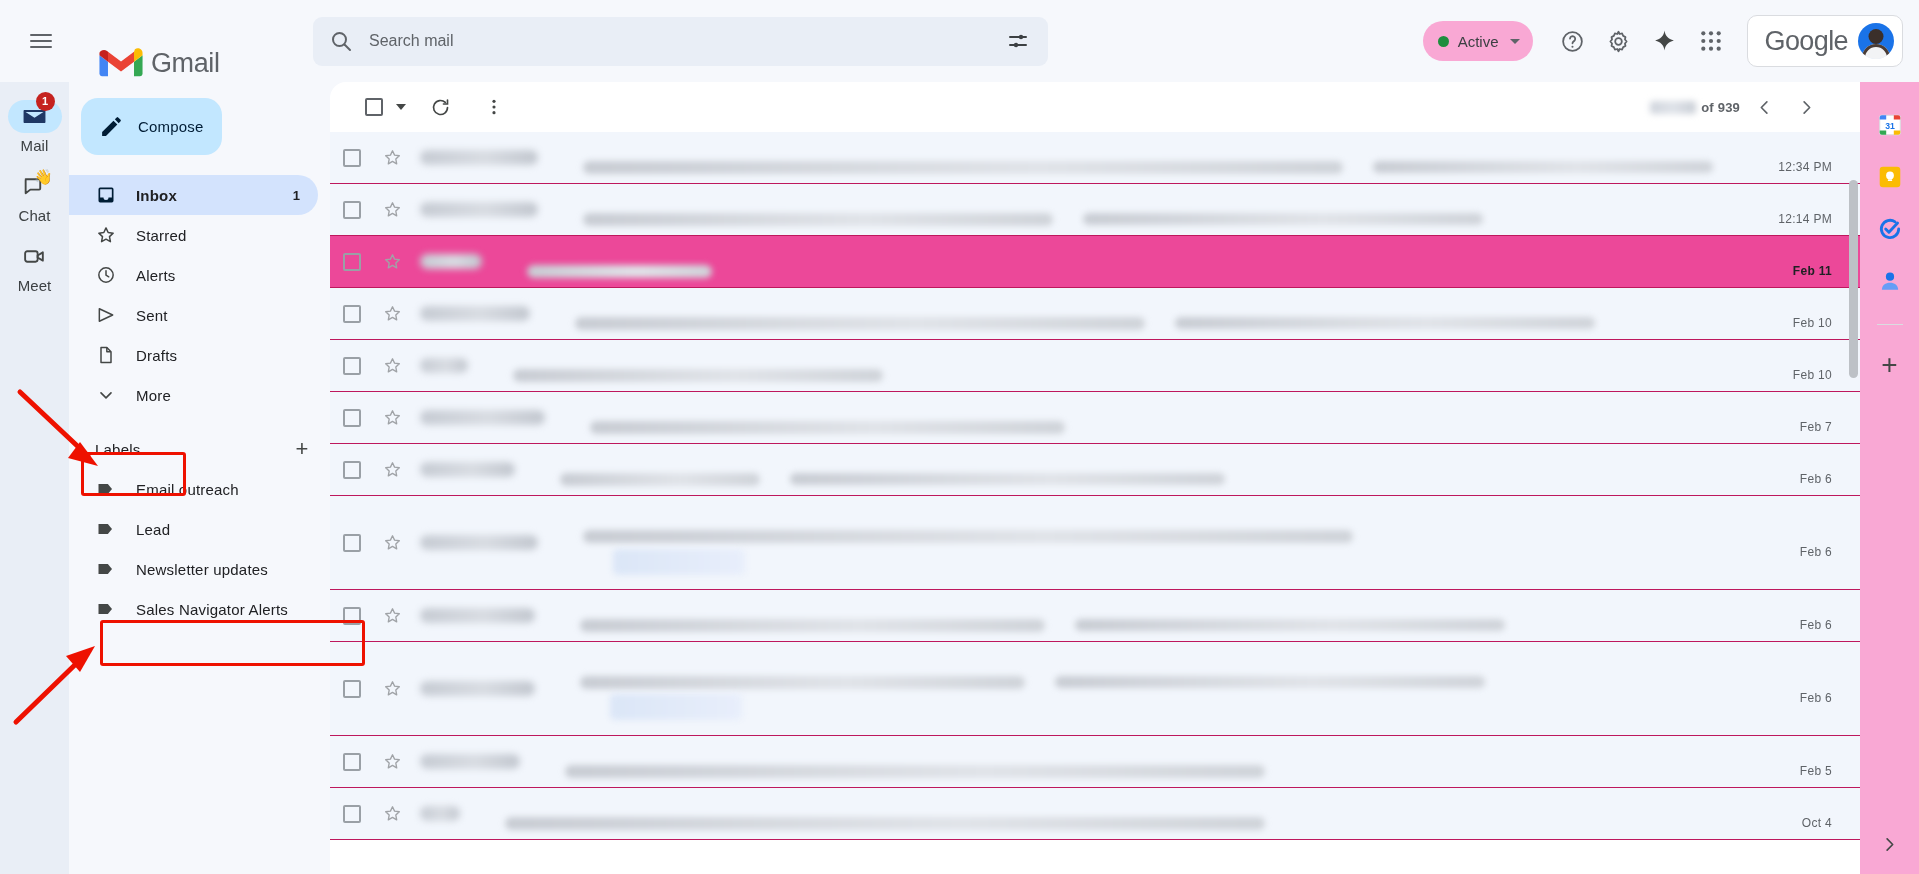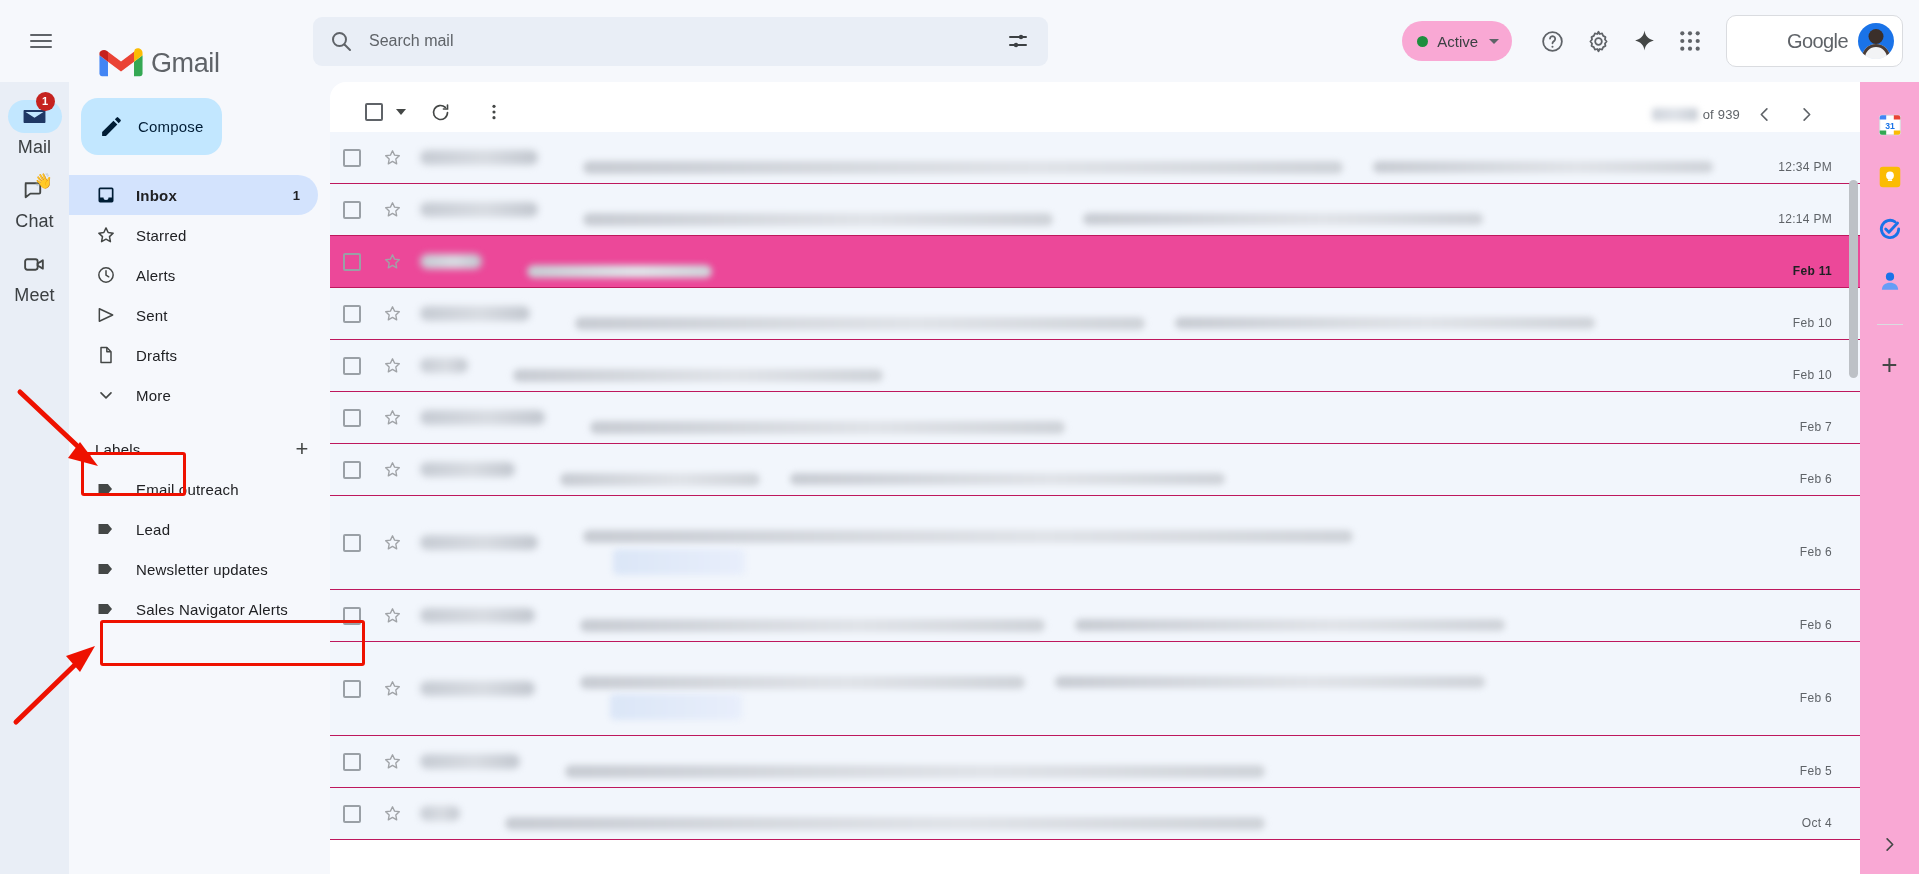--- a/index.html
+++ b/index.html
@@ -62,21 +62,21 @@
   .status-dot { width: 11px; height: 11px; border-radius: 50%; background: #1e8e3e; flex: none; }
   .status-label { font-size: 15px; color: #3c4043; }
   .chev { width: 0; height: 0; border-left: 5px solid transparent; border-right: 5px solid transparent; border-top: 5px solid #5f6368; margin-left: 2px; }
 
   .account-pill {
     display: flex; align-items: center; gap: 10px;
     height: 52px; padding: 0 8px 0 17px;
     border: 1px solid #dadce0; border-radius: 10px;
     background: #fff; margin-left: 12px; cursor: pointer;
   }
-  .google-word { font-size: 20px; color: #5f6368; letter-spacing: -0.6px; margin-left: 43px; }
+  .google-word { font-size: 27px; color: #5f6368; letter-spacing: -0.6px; }
   .avatar {
     width: 36px; height: 36px; border-radius: 50%;
     background: radial-gradient(circle at 50% 120%, #d9e7ff 0 38%, #1a73e8 38% 100%);
     position: relative; overflow: hidden; flex: none;
   }
   .avatar::before {
     content: ""; position: absolute; left: 50%; top: 16%;
     width: 15px; height: 15px; border-radius: 50%; transform: translateX(-50%);
     background: #3b2f2a;
   }
@@ -104,21 +104,21 @@
     display: flex; align-items: center; justify-content: center;
     position: relative;
   }
   .rail-ico-box.active { background: #c2e7ff; }
   .rail-badge {
     position: absolute; top: -8px; right: 7px;
     min-width: 19px; height: 19px; padding: 0 4px;
     border-radius: 10px; background: #c5221f; color: #fff;
     font-size: 11px; font-weight: 700; line-height: 19px; text-align: center;
   }
-  .rail-label { font-size: 18px; color: #3c4043; letter-spacing: .1px; }
+  .rail-label { font-size: 15px; color: #3c4043; letter-spacing: .1px; }
   .wave-emoji { position: absolute; right: 8px; top: -2px; font-size: 15px; }
 
   
   .sidebar {
     width: 261px; min-width: 261px; background: #f6f8fc;
     padding-top: 8px; overflow: hidden; position: relative;
   }
   .compose-btn {
     display: flex; align-items: center; gap: 14px;
     margin: 8px 0 0 12px; height: 57px; width: 141px;
@@ -162,22 +162,23 @@
   .arrow-svg { position: absolute; z-index: 7; pointer-events: none; }
 
   
   .main {
     flex: 1; min-width: 0; background: #fff;
     border-radius: 16px 0 0 0; margin-top: 0;
     display: flex; flex-direction: column; overflow: hidden;
     position: relative;
   }
   .list-toolbar {
-    height: 50px; display: flex; align-items: flex-end; padding: 0 0 0 16px;
+    height: 50px; display: flex; align-items: center; padding: 0 0 0 16px;
     flex: none;
+    font-weight: bold;
   }
   .cbx {
     width: 18px; height: 18px; border: 2px solid #5f6368; border-radius: 2px;
   }
   .tb-btn {
     width: 40px; height: 40px; border-radius: 50%; display: flex;
     align-items: center; justify-content: center; cursor: pointer; color: #444746;
   }
   .select-group { display: flex; align-items: center; gap: 2px; cursor: pointer; padding-left: 8px; }
   .caret { width: 0; height: 0; border-left: 5px solid transparent; border-right: 5px solid transparent; border-top: 6px solid #444746; }

